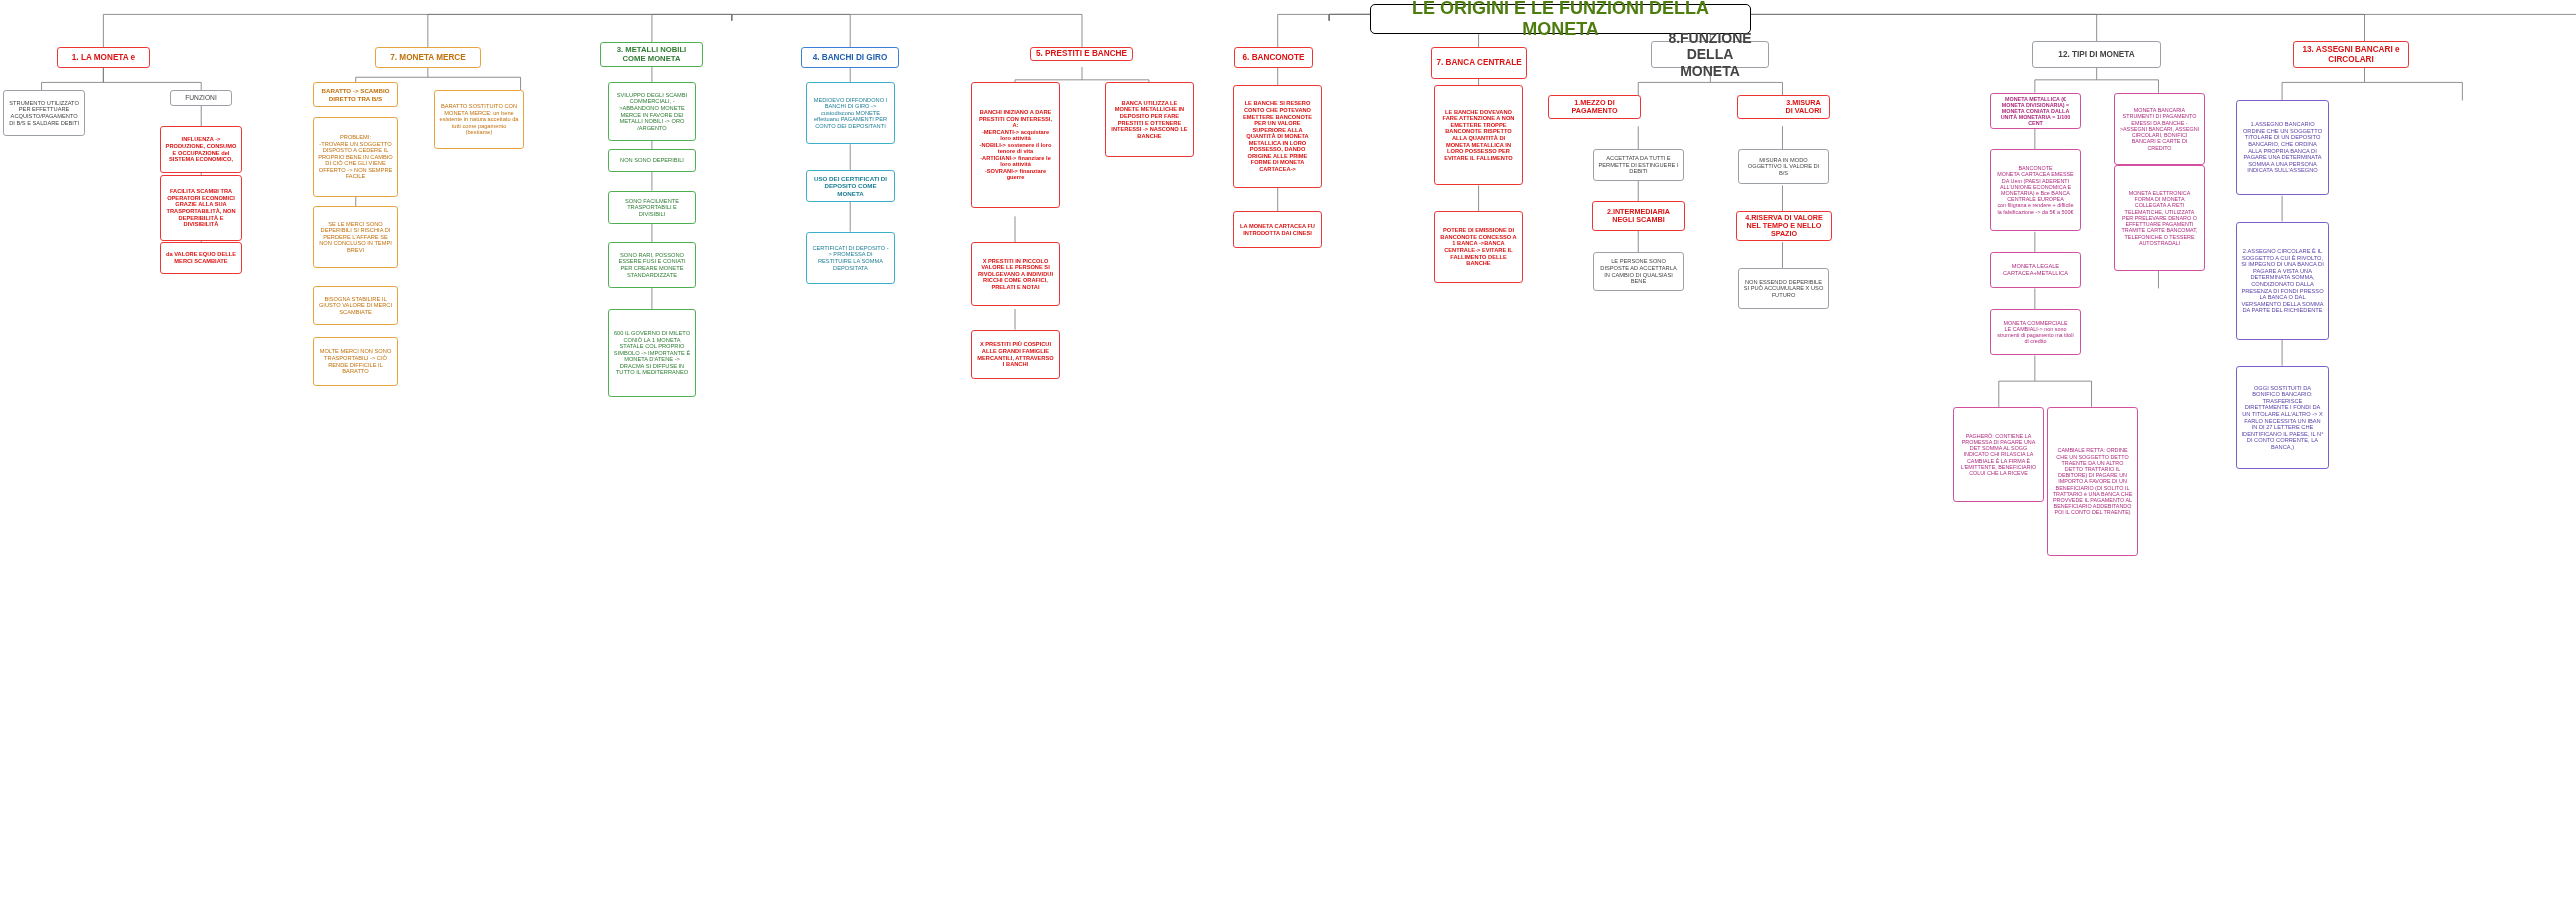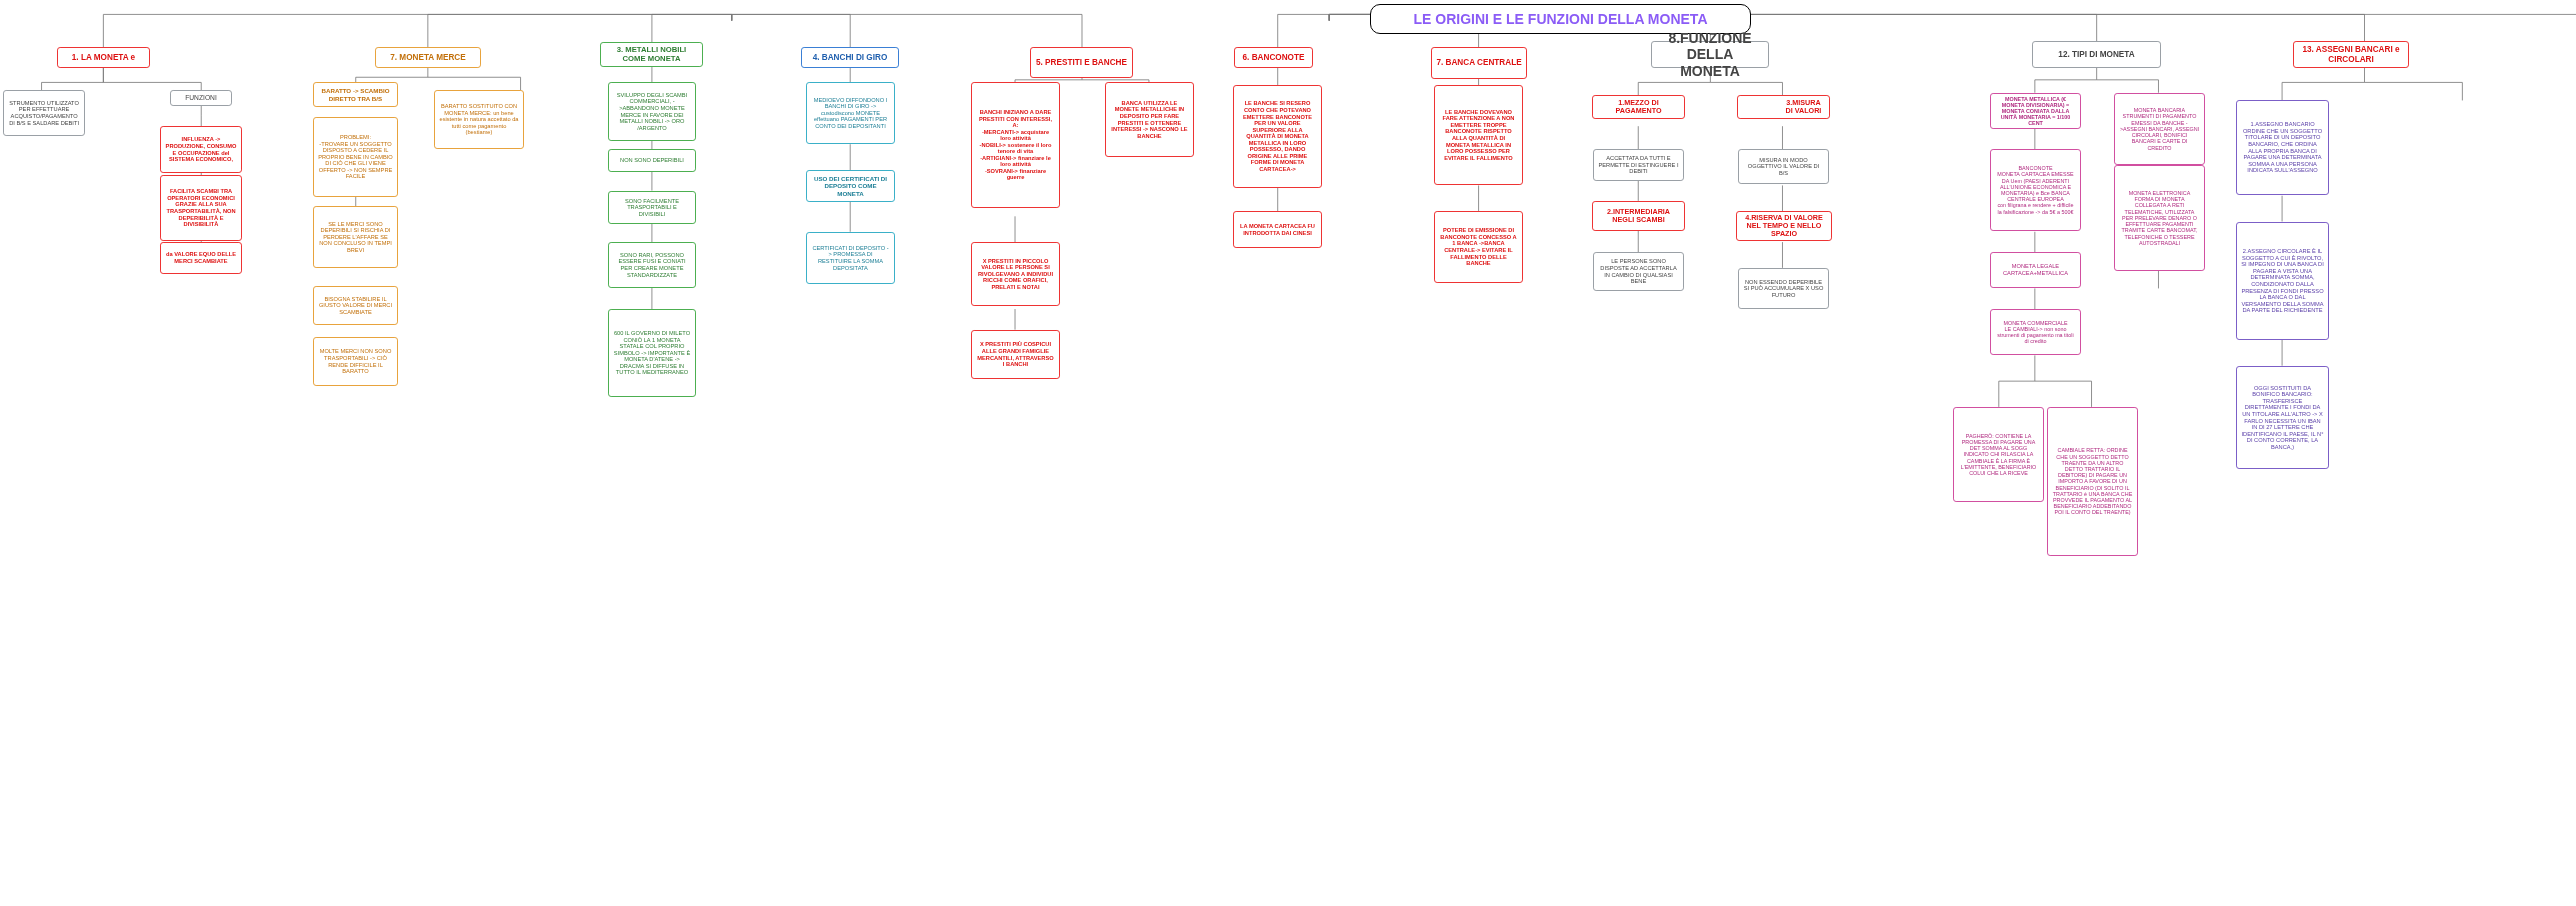--- a/index.html
+++ b/index.html
@@ -1,20 +1,20 @@
 <!DOCTYPE html>
 <html style="font-size:8.2px"><head>
 <meta charset="utf-8">
 <style>
   html,body{margin:0;padding:0;background:#ffffff;}
   body{font-family:"Liberation Sans",sans-serif;}
   #root{position:relative;width:3105px;height:906px;overflow:hidden;background:#fff;}
   .node{position:absolute;box-sizing:border-box;border-radius:3.1px;background:#fff;display:flex;align-items:center;justify-content:center;text-align:center;padding:3.1px 4.1px;line-height:1.15;}
   .title{font-weight:bold;}
-  .t-root{border:1.5px solid #000;font-size:14px;font-weight:bold;color:#8b5cf6;border-radius:10px;}
+  .t-root{border:1.5px solid #000;font-size:18px;font-weight:bold;color:#4d7c0f;border-radius:5px;}
   .t-red{border:1px solid #e33;color:#d11;font-weight:bold;}
   .t-orange{border:1px solid #e8a33d;color:#c2700a;}
   .t-blue{border:1px solid #3a7fd5;color:#1f5fae;}
   .t-cyan{border:1px solid #3ab0c8;color:#1d7f96;}
   .t-green{border:1px solid #4caf50;color:#2e7d32;}
   .t-magenta{border:1px solid #d14fa0;color:#b0297f;}
   .t-grey{border:1px solid #9aa0a6;color:#444;}
   .t-violet{border:1px solid #7b5ec7;color:#5a3fa8;}
   svg.links{position:absolute;left:0;top:0;width:3105px;height:906px;pointer-events:none;}
   .node span{display:block;}
@@ -127,21 +127,21 @@
     </div>
   <div class="node t-orange title" style="left:375px;top:47px;width:106px;height:20.6px;font-size:8.2px;">
     <span>7. MONETA MERCE</span>
     </div>
   <div class="node t-green title" style="left:600px;top:42px;width:103px;height:25px;font-size:7.7px;">
     <span>3. METALLI NOBILI COME MONETA</span>
     </div>
   <div class="node t-blue title" style="left:801px;top:47px;width:98px;height:20.6px;font-size:8.2px;">
     <span>4. BANCHI DI GIRO</span>
     </div>
-  <div class="node t-red title" style="left:1030px;top:47px;width:103px;height:31px;font-size:8.2px;">
+  <div class="node t-red title" style="left:1030px;top:47px;width:103px;height:14px;font-size:8.2px;">
     <span>5. PRESTITI E BANCHE</span>
     </div>
   <div class="node t-red title" style="left:1234px;top:47px;width:79px;height:20.6px;font-size:8.2px;">
     <span>6. BANCONOTE</span>
     </div>
   <div class="node t-red title" style="left:1431px;top:47px;width:96px;height:32px;font-size:8.2px;">
     <span>7. BANCA CENTRALE</span>
     </div>
   <div class="node t-grey title" style="left:1651px;top:41px;width:118px;height:27px;font-size:14px;">
     <span>8.FUNZIONE DELLA MONETA</span>
@@ -237,21 +237,21 @@
     <span>LA MONETA CARTACEA FU INTRODOTTA DAI CINESI</span>
     </div>
 
   <div class="node t-red" style="left:1434px;top:85px;width:89px;height:100px;font-size:5.7px;">
     <span>LE BANCHE DOVEVANO FARE ATTENZIONE A NON EMETTERE TROPPE BANCONOTE RISPETTO ALLA QUANTITÀ DI MONETA METALLICA IN LORO POSSESSO PER EVITARE IL FALLIMENTO</span>
     </div>
   <div class="node t-red" style="left:1434px;top:211px;width:89px;height:72px;font-size:5.7px;">
     <span>POTERE DI EMISSIONE DI BANCONOTE CONCESSO A 1 BANCA -&gt;BANCA CENTRALE-&gt; EVITARE IL FALLIMENTO DELLE BANCHE</span>
     </div>
 
-  <div class="node t-red title" style="left:1592px;top:95px;width:93px;height:24px;font-size:7.2px;">
+  <div class="node t-red title" style="left:1548px;top:95px;width:93px;height:24px;font-size:7.2px;">
     <span>1.MEZZO DI PAGAMENTO</span>
     </div>
   <div class="node t-grey" style="left:1593px;top:149px;width:91px;height:32px;font-size:5.7px;">
     <span>ACCETTATA DA TUTTI E PERMETTE DI ESTINGUERE I DEBITI</span>
     </div>
   <div class="node t-red title" style="left:1592px;top:201px;width:93px;height:30px;font-size:7.2px;">
     <span>2.INTERMEDIARIA NEGLI SCAMBI</span>
     </div>
   <div class="node t-grey" style="left:1593px;top:252px;width:91px;height:39px;font-size:5.7px;">
     <span>LE PERSONE SONO DISPOSTE AD ACCETTARLA IN CAMBIO DI QUALSIASI BENE</span>

